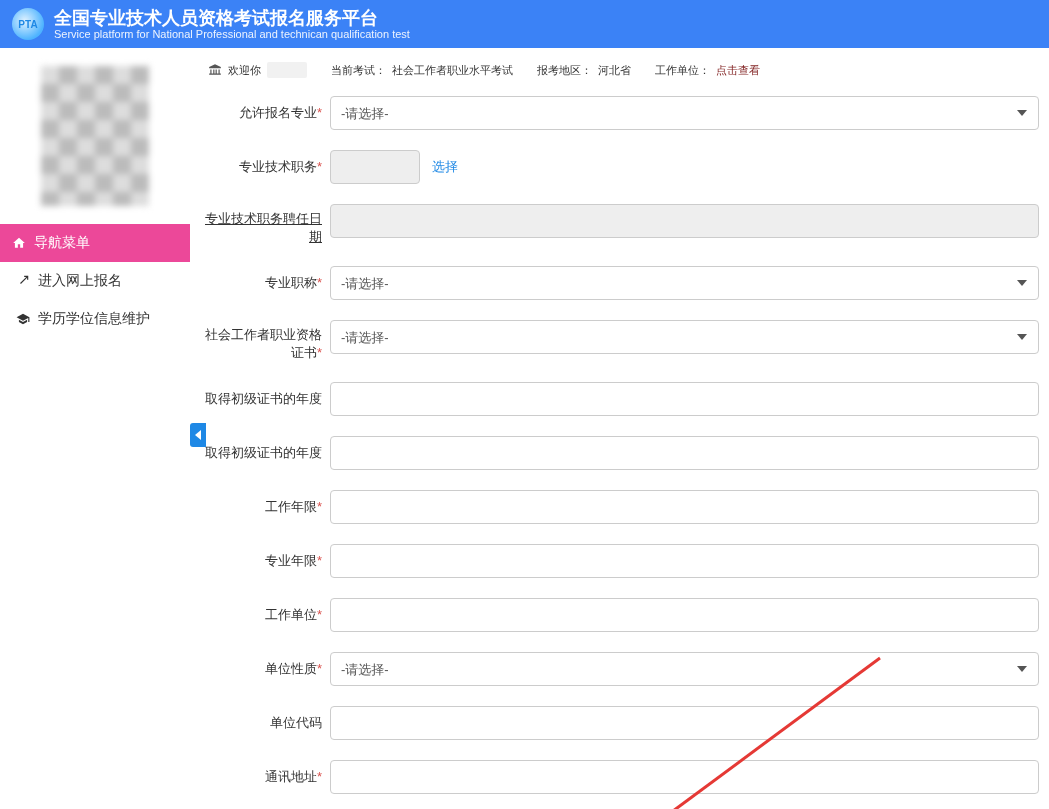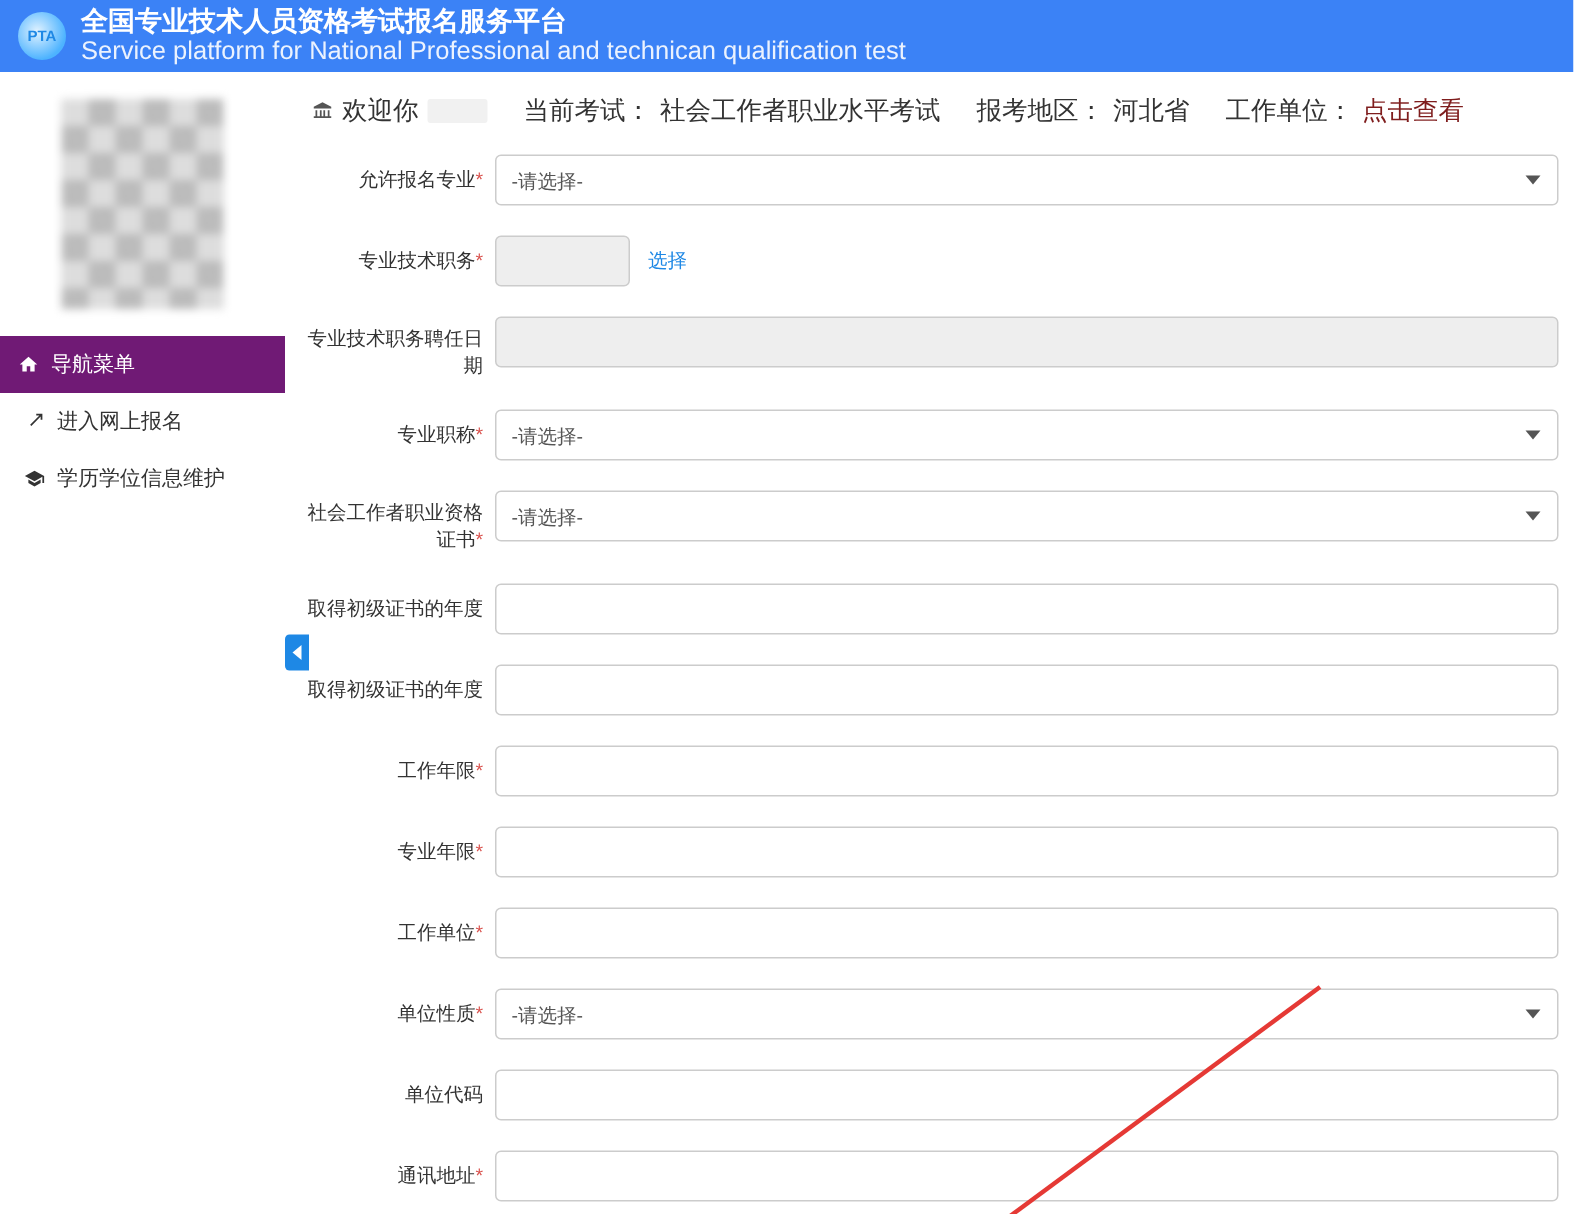--- a/index.html
+++ b/index.html
@@ -2,46 +2,46 @@
 <html><head>
 <meta charset="utf-8">
 <style>
 * { margin: 0; padding: 0; box-sizing: border-box; font-family: "Microsoft YaHei", Arial, sans-serif; }
 body { background: #fff; font-size: 14px; color: #333; }
 
 .header { background: #3b82f6; height: 48px; display: flex; align-items: center; padding: 0 12px; color: #fff; }
 .header .logo { width: 32px; height: 32px; background: radial-gradient(circle at 40% 40%, #e0f2ff, #4db3ff 70%); border-radius: 50%; margin-right: 10px; display: flex; align-items: center; justify-content: center; font-size: 10px; color: #1e88e5; font-weight: bold; }
 .header .title-block { flex: 1; }
 .header .title-main { font-size: 18px; font-weight: bold; line-height: 20px; }
-.header .title-sub  { font-size: 17px; opacity: 0.9; }
+.header .title-sub  { font-size: 11px; opacity: 0.9; }
 .header .right-links { display: flex; gap: 14px; font-size: 13px; }
 .header .right-links a { color: #fff; text-decoration: none; display: inline-flex; align-items: center; gap: 4px; cursor: pointer; }
 .header .right-links svg { width: 13px; height: 13px; fill: #fff; }
 
 .container { display: flex; }
 .sidebar { width: 190px; flex-shrink: 0; }
 .avatar-box { padding: 18px 0; display: flex; justify-content: center; }
 .avatar {
   width: 108px; height: 140px;
   background:
     linear-gradient(45deg, #bbb 25%, transparent 25%, transparent 75%, #bbb 75%),
     linear-gradient(45deg, #bbb 25%, #ddd 25%, #ddd 75%, #bbb 75%);
   background-size: 36px 36px;
   background-position: 0 0, 18px 18px;
   filter: blur(3px);
 }
 .nav-item { display: flex; align-items: center; gap: 8px; padding: 10px 16px; font-size: 14px; cursor: pointer; }
-.nav-item.active { background: #701a75; color: #fff; padding-left: 12px; }
+.nav-item.active { background: #ec4899; color: #fff; padding-left: 12px; }
 .nav-item svg { width: 14px; height: 14px; fill: currentColor; }
 
 .collapse-tab { position: absolute; left: 190px; top: 375px; width: 16px; height: 24px; background: #1e88e5; border-radius: 3px 0 0 3px; display: flex; align-items: center; justify-content: center; cursor: pointer; }
 .collapse-tab::before { content: ""; border-right: 6px solid #fff; border-top: 5px solid transparent; border-bottom: 5px solid transparent; }
 
 .main { flex: 1; padding: 0 10px 20px 10px; }
-.infobar { display: flex; align-items: center; gap: 6px; padding: 14px 8px 18px 8px; font-size: 17px; }
+.infobar { display: flex; align-items: center; gap: 6px; padding: 14px 8px 18px 8px; font-size: 11px; }
 .infobar .sep { margin: 0 6px; }
 .infobar .blank { display: inline-block; width: 40px; height: 16px; background: #f1f1f1; border-radius: 2px; }
 .infobar a { color: #7f1d1d; text-decoration: none; cursor: pointer; }
 .infobar svg { width: 14px; height: 14px; fill: #555; }
 
 .form-row { display: flex; align-items: center; margin-bottom: 20px; }
 .form-row.tall { align-items: flex-start; }
 .form-label { width: 130px; text-align: right; padding-right: 8px; font-size: 13px; color: #333; line-height: 18px; }
 .form-label .req { color: #d9534f; }
 .form-control-wrap { flex: 1; display: flex; align-items: center; gap: 12px; }
@@ -132,21 +132,21 @@
 
     <div class="form-row">
       <div class="form-label"><span>专业技术职务</span><span class="req">*</span></div>
       <div class="form-control-wrap">
         <input class="form-control disabled short" readonly="" style="">
         <span class="link">选择</span>
       </div>
     </div>
 
     <div class="form-row tall">
-      <div class="form-label" style="padding-top:6px;"><span>专业技术职务聘任日期</span></div>
+      <div class="form-label" style="padding-top:6px;text-decoration:underline;"><span>专业技术职务聘任日期</span></div>
       <div class="form-control-wrap">
         <input class="form-control disabled" readonly="" style="">
       </div>
     </div>
 
     <div class="form-row">
       <div class="form-label"><span>专业职称</span><span class="req">*</span></div>
       <div class="form-control-wrap">
           <div class="select-wrap">
         <select class="form-control"><option>-请选择-</option></select>

